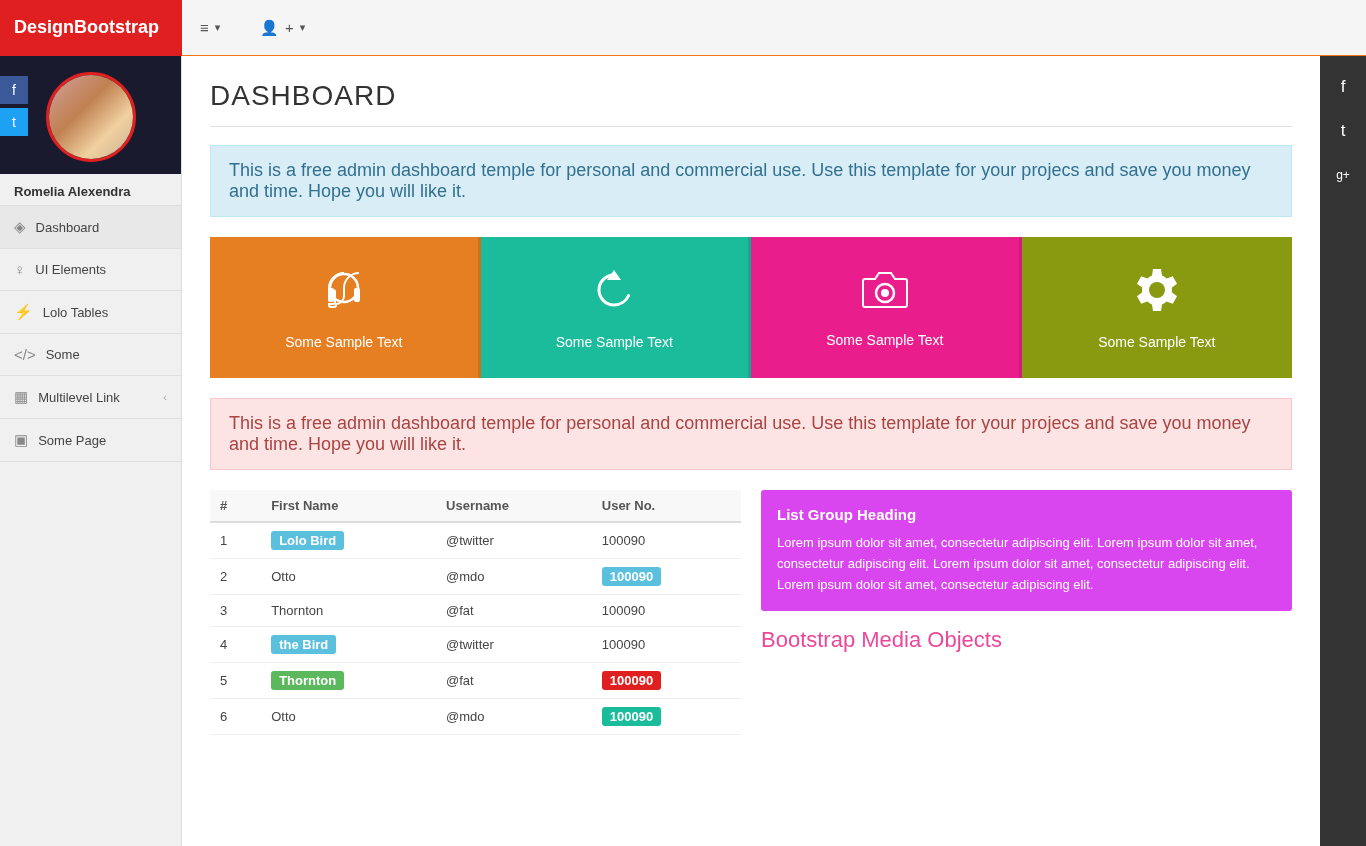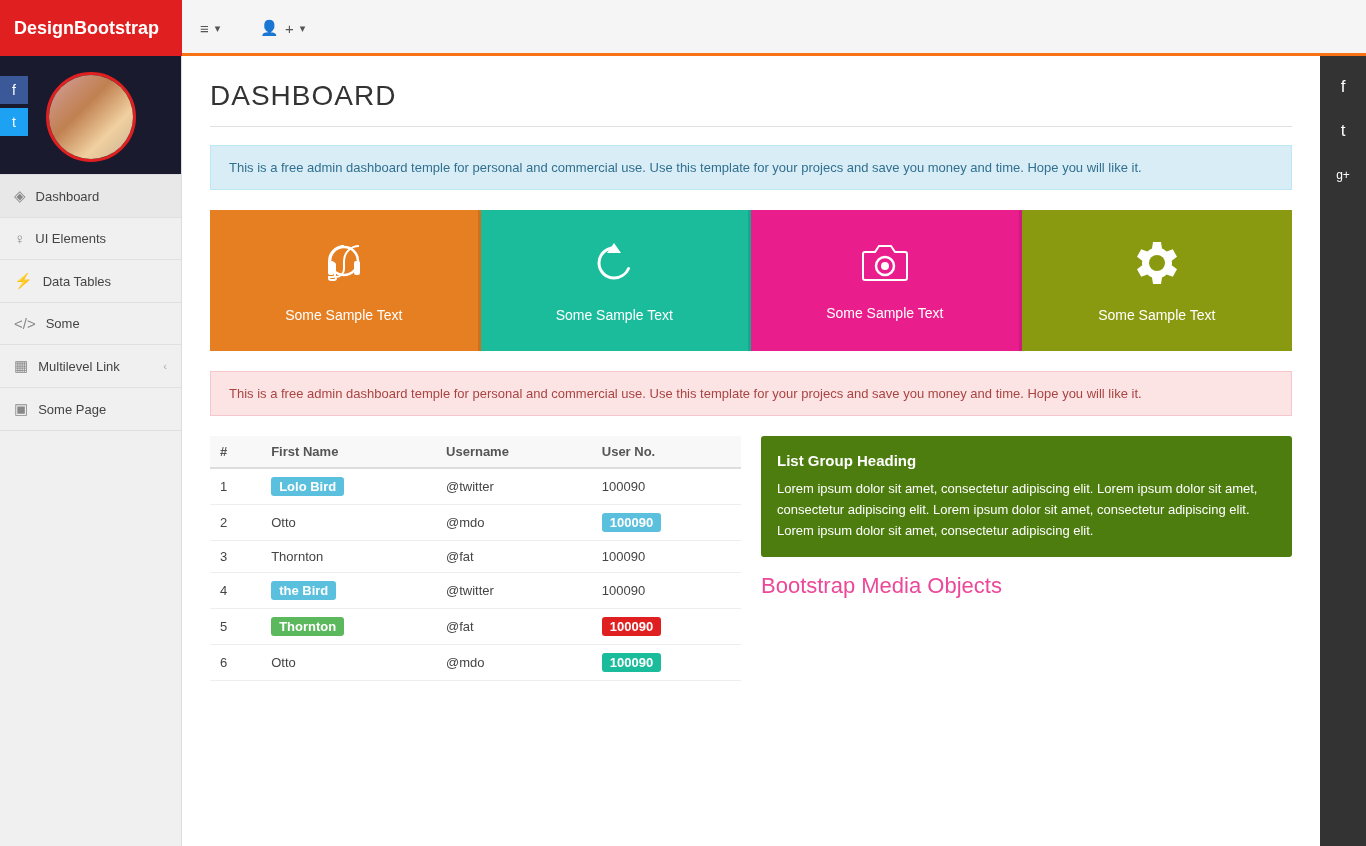--- a/index.html
+++ b/index.html
@@ -1,22 +1,23 @@
 <!DOCTYPE html>
 <html><head>
   <meta charset="utf-8">
   <style>
     * { margin: 0; padding: 0; box-sizing: border-box; }
     body { font-family: Arial, sans-serif; background: #e8e8e8; display: flex; flex-direction: column; height: 846px; overflow: hidden; }
 
     
     .top-navbar {
       display: flex;
+      align-items: center;
       background: #f5f5f5;
-      border-bottom: 3px solid #f97316;
+      border-bottom: 1px solid #f97316;
       height: 56px;
       flex-shrink: 0;
     }
     .brand {
       background: #e02020;
       color: white;
       font-weight: bold;
       font-size: 18px;
       width: 182px;
       height: 56px;
@@ -154,21 +155,21 @@
       margin-bottom: 14px;
     }
     .title-divider {
       height: 1px;
       background: #e0e0e0;
       margin-bottom: 18px;
     }
     .info-box {
       padding: 14px 18px;
       margin-bottom: 20px;
-      font-size: 13px;
+      font-size: 18px;
       color: #31708f;
     }
     .info-box.blue { background: #d9edf7; border: 1px solid #bce8f1; }
     .info-box.pink { background: #fce4e4; border: 1px solid #f5c6cb; color: #a94442; }
 
     
     .stat-cards {
       display: grid;
       grid-template-columns: repeat(4, 1fr);
       gap: 0;
@@ -233,21 +234,21 @@
       color: white;
       font-weight: bold;
     }
     .badge-blue { background: #5bc0de; }
     .badge-green { background: #5cb85c; }
     .badge-red { background: #e02020; }
     .badge-teal { background: #1abc9c; }
 
     
     .list-group-box {
-      background: #4d7c0f;
+      background: #d946ef;
       color: white;
       padding: 16px;
       border-radius: 3px;
       font-size: 13px;
       margin-bottom: 16px;
     }
     .list-group-box h4 {
       font-size: 15px;
       margin-bottom: 10px;
       font-weight: bold;
@@ -309,33 +310,34 @@
   <div class="sidebar">
     <div class="sidebar-profile">
       <div class="social-icons">
         <div class="social-icon fb">f</div>
         <div class="social-icon tw">t</div>
       </div>
       <div class="avatar-wrap">
         <div class="avatar-placeholder"></div>
       </div>
     </div>
+    <div class="sidebar-username">Romelia Alexendra</div>
     <div class="sidebar-divider"></div>
 
     <div class="sidebar-item active">
       <span class="s-icon">◈</span>
       <span>Dashboard</span>
     </div>
     <div class="sidebar-item">
       <span class="s-icon">♀</span>
       <span>UI Elements</span>
     </div>
     <div class="sidebar-item">
       <span class="s-icon">⚡</span>
-      <span>Data Tables</span>
+      <span>Lolo Tables</span>
     </div>
     <div class="sidebar-item">
       <span class="s-icon">&lt;/&gt;</span>
       <span>Some</span>
     </div>
     <div class="sidebar-item">
       <span class="s-icon">▦</span>
       <span>Multilevel Link</span>
       <span class="chevron">‹</span>
     </div>

